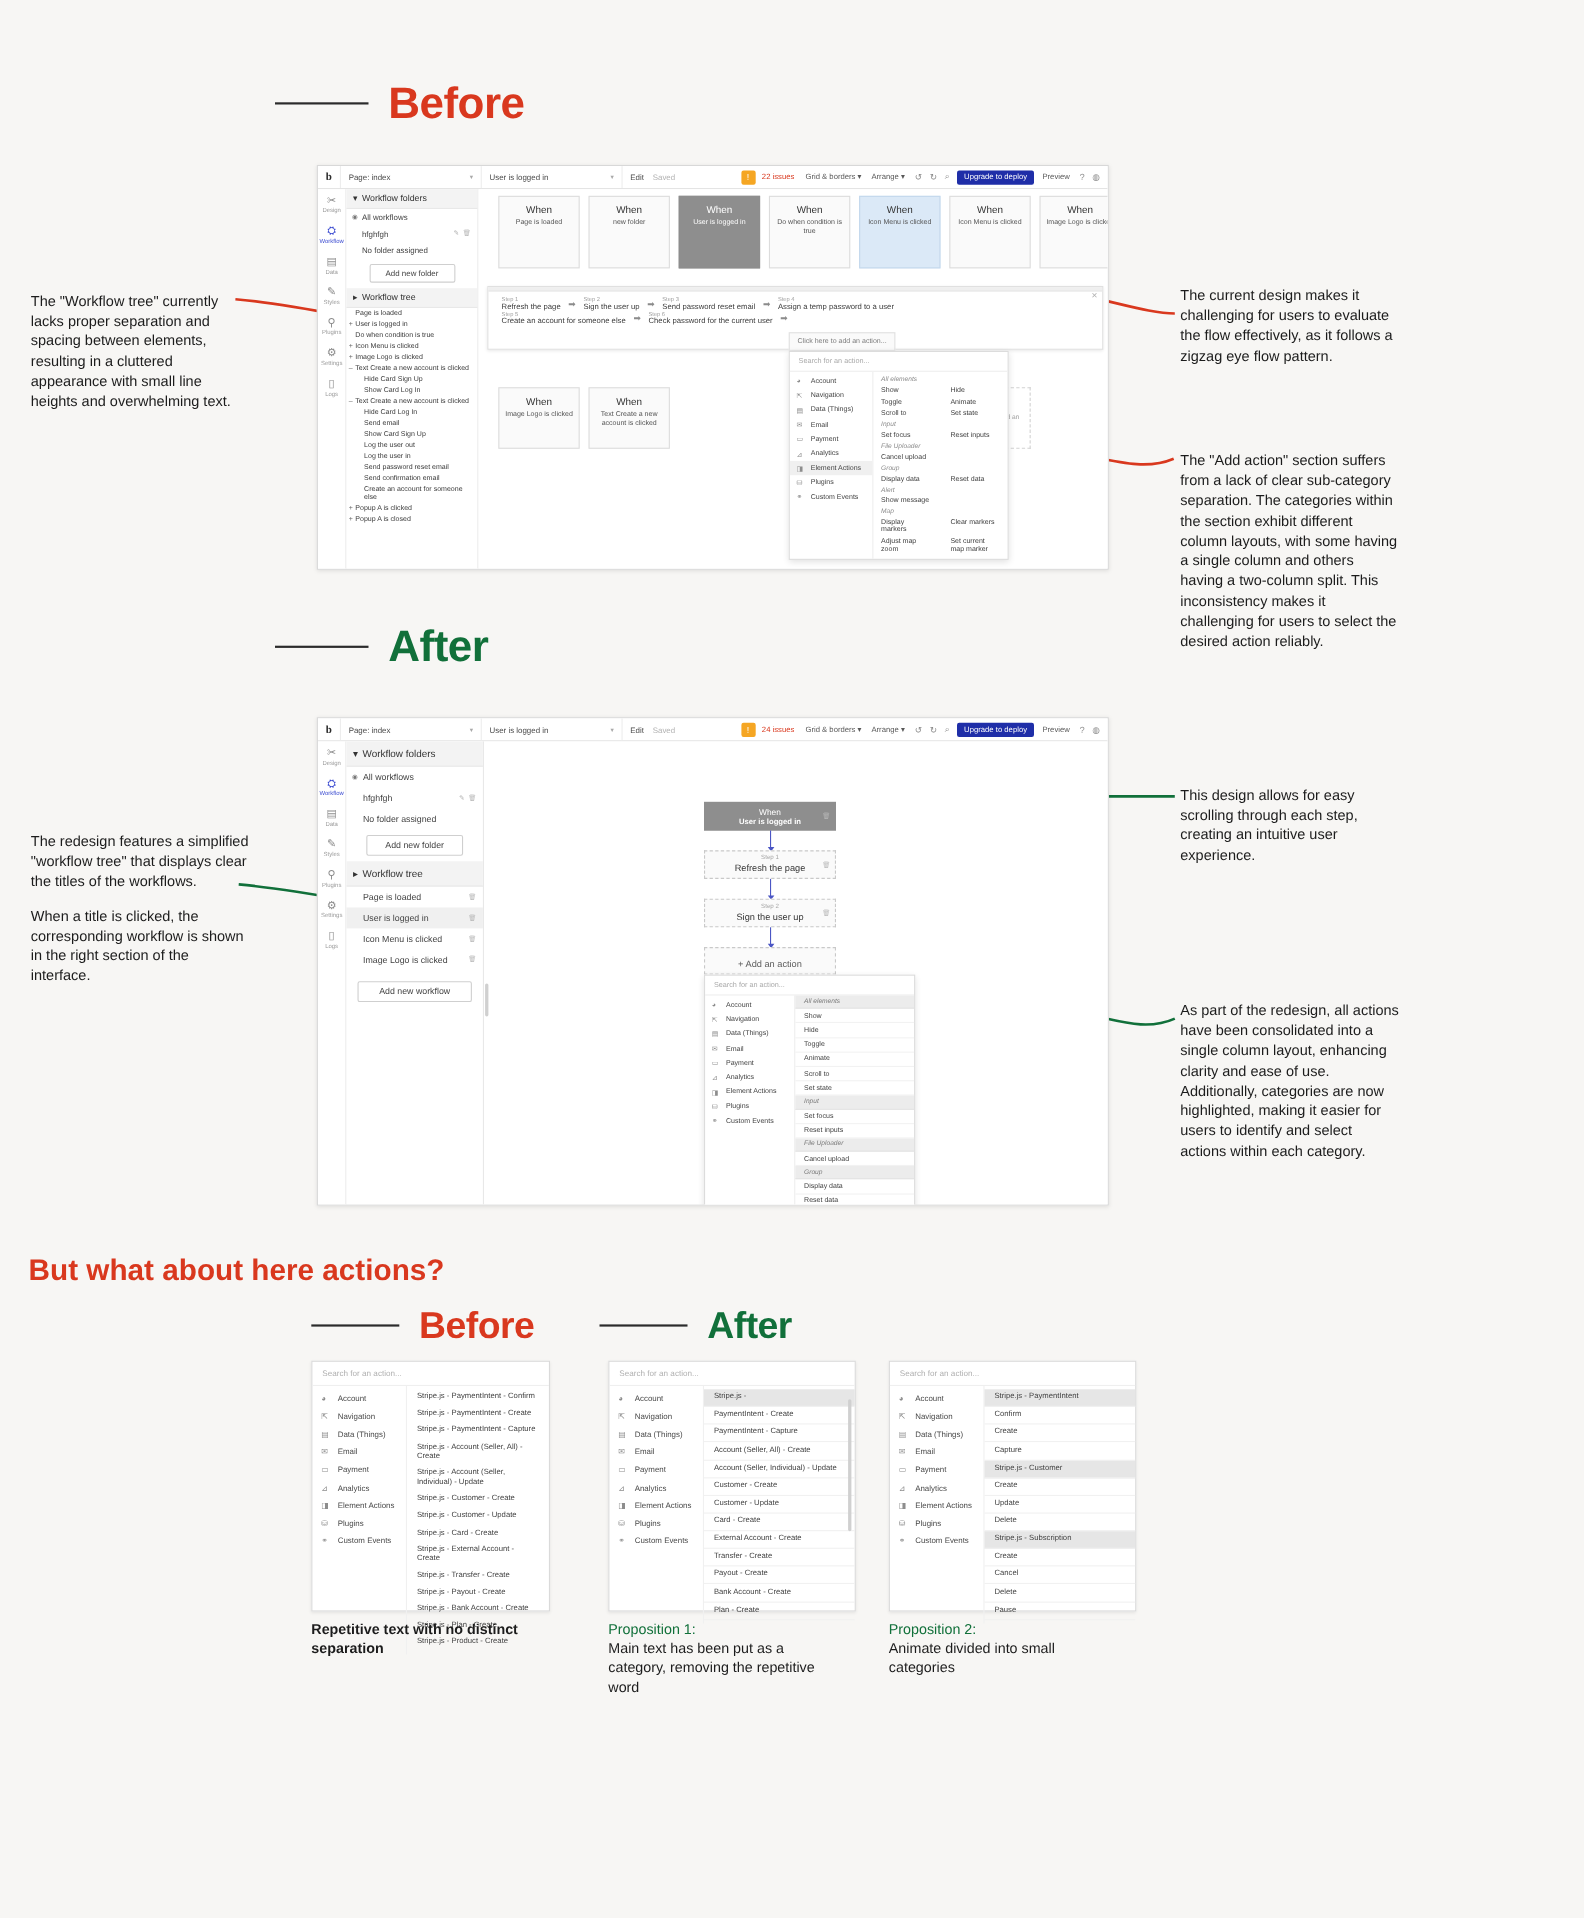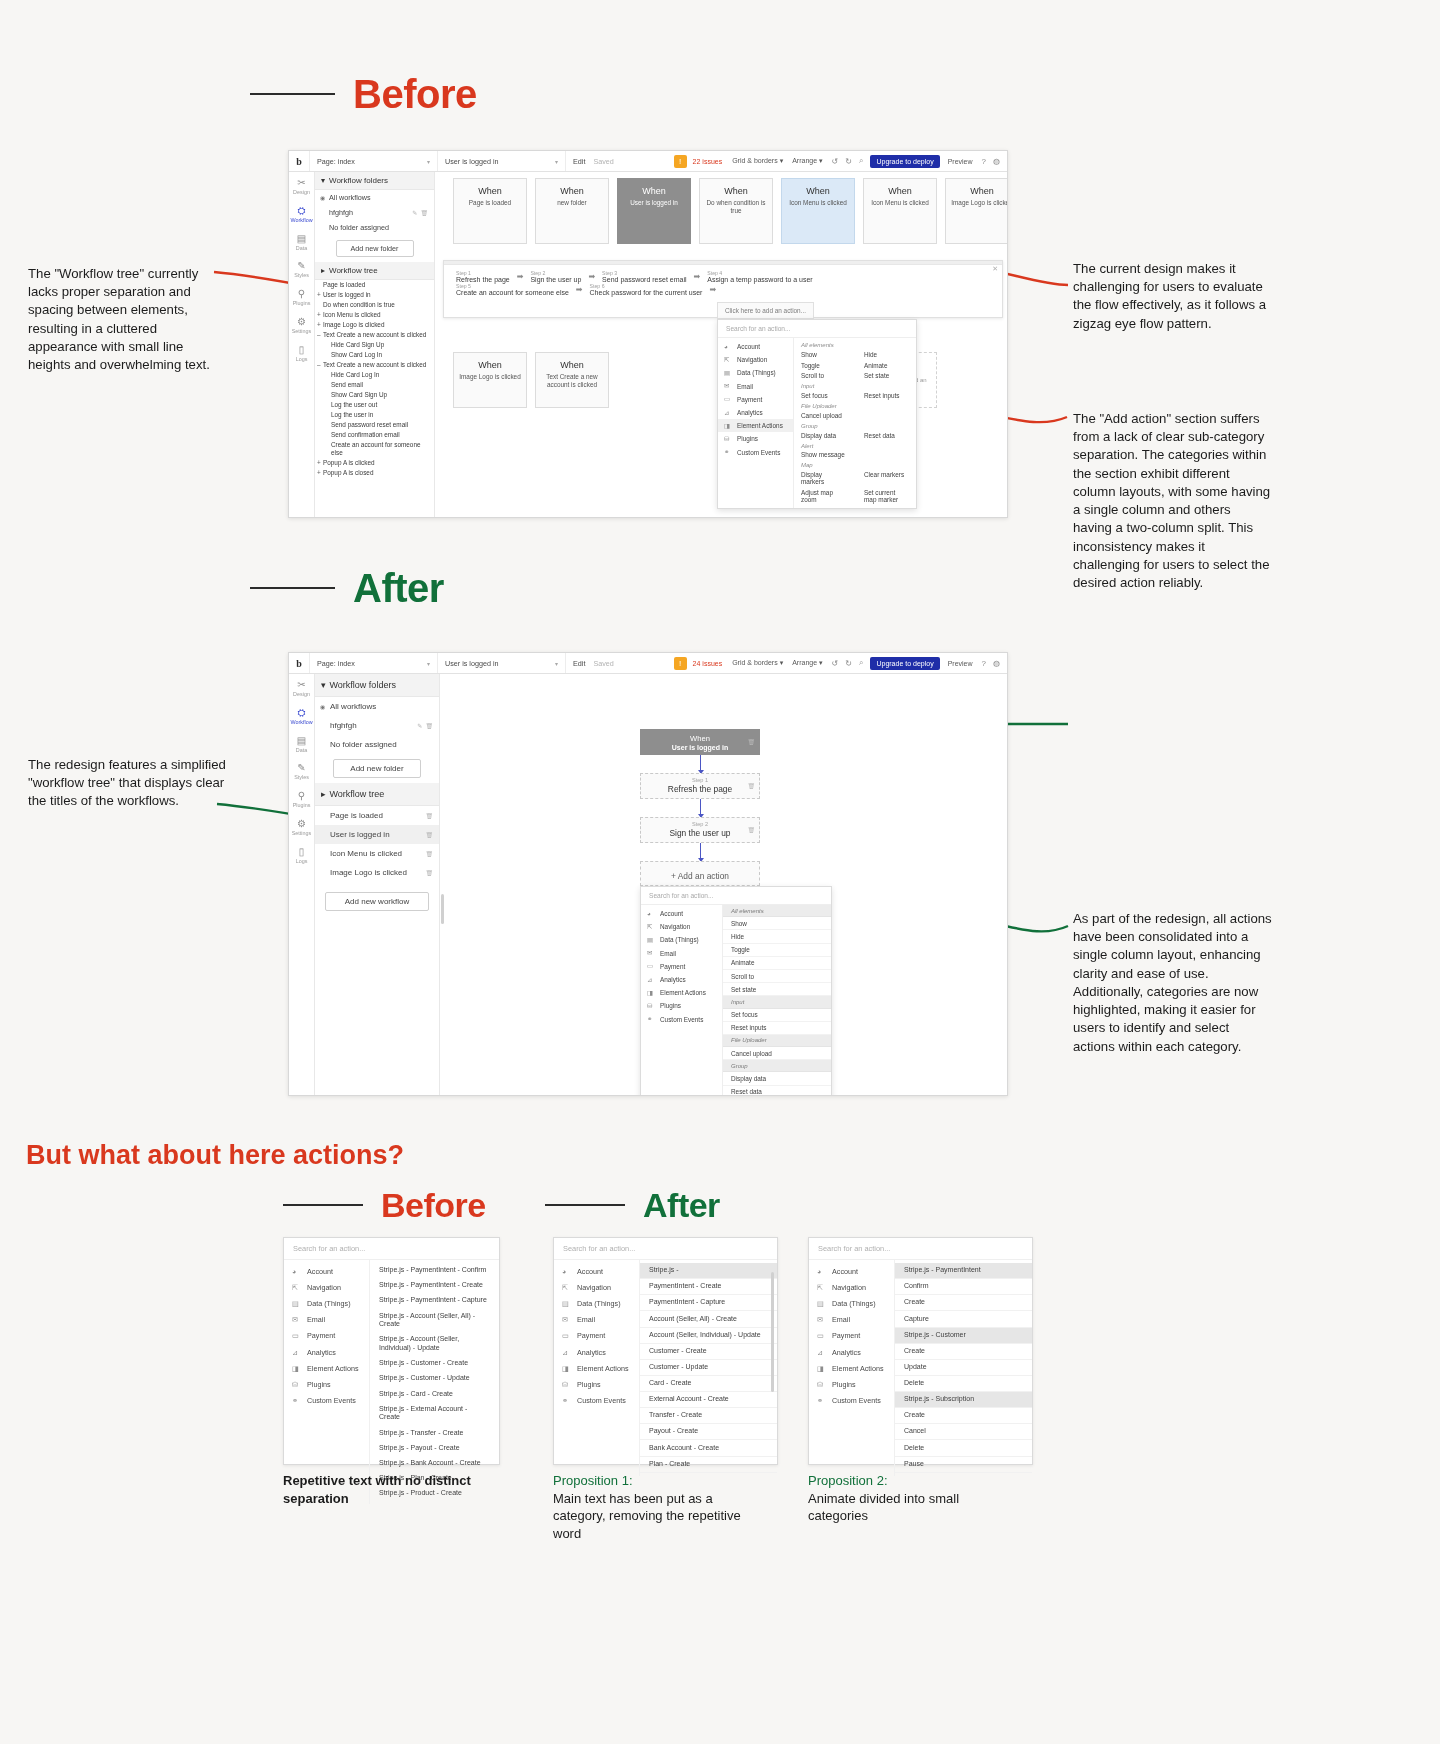--- a/index.html
+++ b/index.html
@@ -88,21 +88,21 @@
   
   .wpanel {
     width:120px; flex:0 0 120px; border-right:1px solid #e8e8e8;
     background:#fff; font-size:7.2px; color:#444;
   }
   .wp-head {
     background:#f3f3f3; padding:4px 6px; font-size:8px; color:#333;
     display:flex; align-items:center; gap:4px; border-bottom:1px solid #e8e8e8;
   }
   .wp-row {
-    padding:3px 6px 3px 14px; display:flex; align-items:center;
+    padding:3px 6px 3px 14px; display:flex; align-items:flex-start;
     position:relative;
   }
   .wp-row .eye { position:absolute; left:5px; font-size:6px; color:#777; }
   .wp-row .tools { margin-left:auto; display:flex; gap:3px; color:#b5b5b5; font-size:6px; }
   .wp-btn {
     display:block; margin:5px auto; width:78px; text-align:center;
     border:1px solid #cfcfcf; border-radius:2px; padding:3px 0;
     font-size:7.2px; color:#444; background:#fff;
   }
   .tree-row { padding:1px 4px 1px 8px; font-size:6.4px; line-height:1.25; position:relative; color:#3a3a3a; }
@@ -506,22 +506,24 @@
   </div>
 </div>
 
 <div class="sec-head" style="left:250px; top:568px;">
   <div class="sec-rule"></div>
   <div class="sec-title after">After</div>
 </div>
 
 <div class="note" style="left:28px; top:756px; width:200px;">
   <p>The redesign features a simplified "workflow tree" that displays clear the titles of the workflows.</p>
+  <p>When a title is clicked, the corresponding workflow is shown in the right section of the interface.</p>
 </div>
 <div class="note" style="left:1073px; top:714px; width:200px;">
+  <p>This design allows for easy scrolling through each step, creating an intuitive user experience.</p>
 </div>
 <div class="note" style="left:1073px; top:910px; width:200px;">
   <p>As part of the redesign, all actions have been consolidated into a single column layout, enhancing clarity and ease of use. Additionally, categories are now highlighted, making it easier for users to identify and select actions within each category.</p>
 </div>
 
 <svg class="arrow" style="left:215px; top:800px;" width="210" height="42">
   <path d="M2,4 C70,10 130,26 192,32" stroke="#11703a" stroke-width="2.4" fill="none"></path>
   <polygon points="202,33 185,27 186,39" fill="#11703a"></polygon>
 </svg>
 <svg class="arrow" style="left:940px; top:710px;" width="130" height="30">

